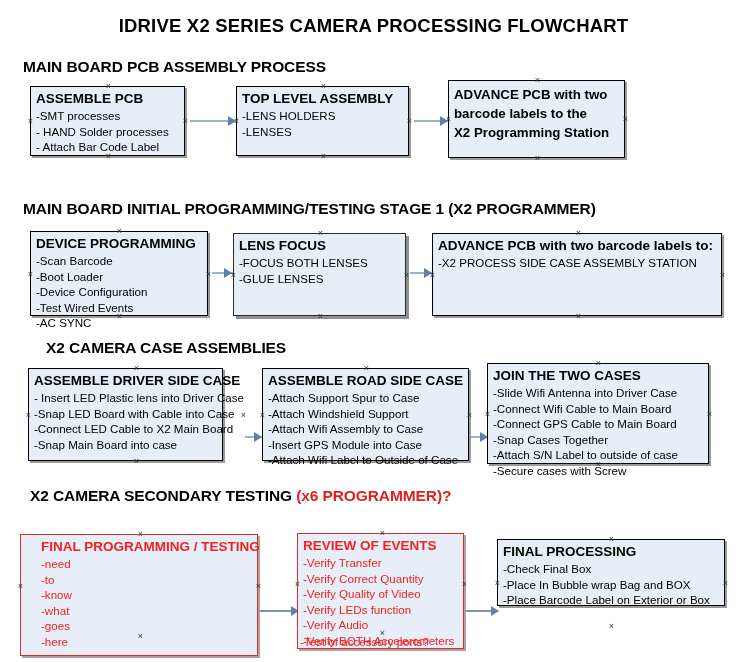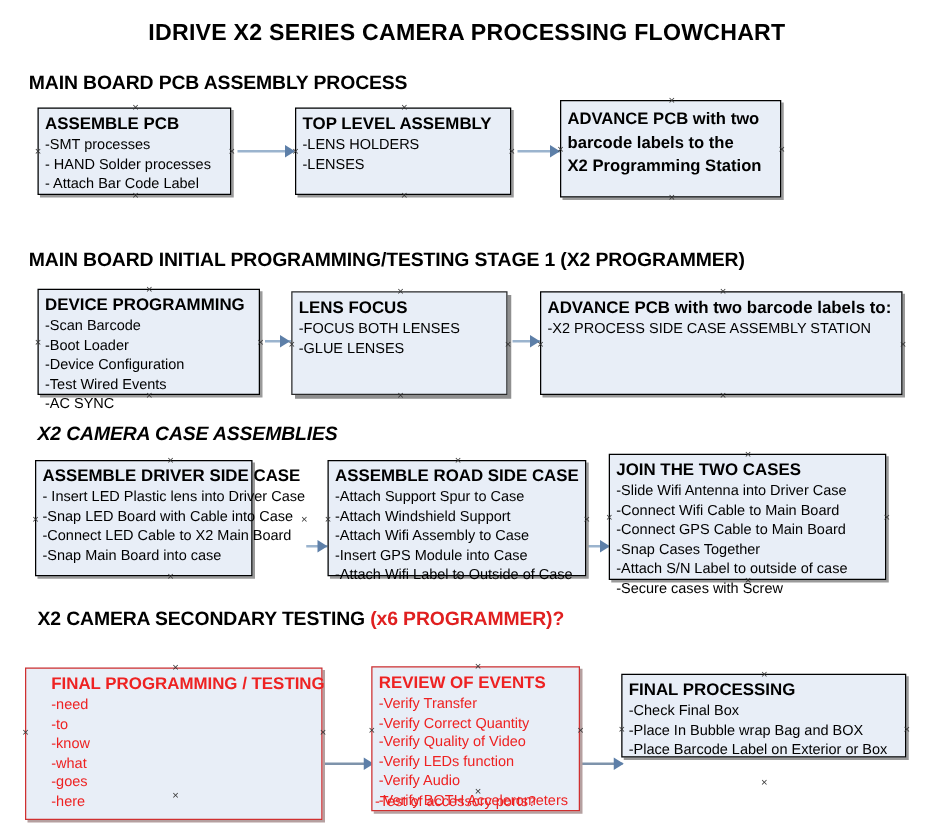--- a/index.html
+++ b/index.html
@@ -40,21 +40,21 @@
     font-size: 15.5px;
     font-weight: bold;
     white-space: nowrap;
     letter-spacing: -0.1px;
   }
   .section-title .alt {
     color: #e02020;
   }
   #sec-1 { left: 23px;  top: 58px; }
   #sec-2 { left: 23px;  top: 200px; }
-  #sec-3 { left: 30px;  top: 339px; font-style: italic; }
+  #sec-3 { left: 46px;  top: 339px; }
   #sec-4 { left: 30px;  top: 487px; }
 
   
   .box {
     position: absolute;
     background: #e8eef7;
     border: 1px solid #000000;
     box-sizing: border-box;
     box-shadow: 2px 2px 0 0 #9a9a9a;
     padding: 4px 4px 2px 5px;
@@ -220,21 +220,21 @@
 
   <div class="section-title" id="sec-3">
     <span>X2 CAMERA CASE ASSEMBLIES</span>
   </div>
 
   <div class="conn" style="left:245px; top:436px; width:22px;"></div>
   <div class="arrow-head" style="left:254px; top:432px;"></div>
   <div class="conn" style="left:470px; top:436px; width:22px;"></div>
   <div class="arrow-head" style="left:480px; top:432px;"></div>
 
-  <div class="box" style="left:28px; top:368px; width:174px; height:93px;">
+  <div class="box" style="left:28px; top:368px; width:195px; height:93px;">
     <div class="box-title">ASSEMBLE DRIVER SIDE CASE</div>
     <div class="box-line">- Insert LED Plastic lens into Driver Case</div>
     <div class="box-line">-Snap LED Board with Cable into Case</div>
     <div class="box-line">-Connect LED Cable to X2 Main Board</div>
     <div class="box-line">-Snap Main Board into case</div>
     <span class="handle" style="left:104px; top:-4px;"></span>
     <span class="handle" style="left:-4px; top:43px;"></span>
     <span class="handle" style="left:211px; top:43px;"></span>
     <span class="handle" style="left:104px; top:89px;"></span>
   </div>

